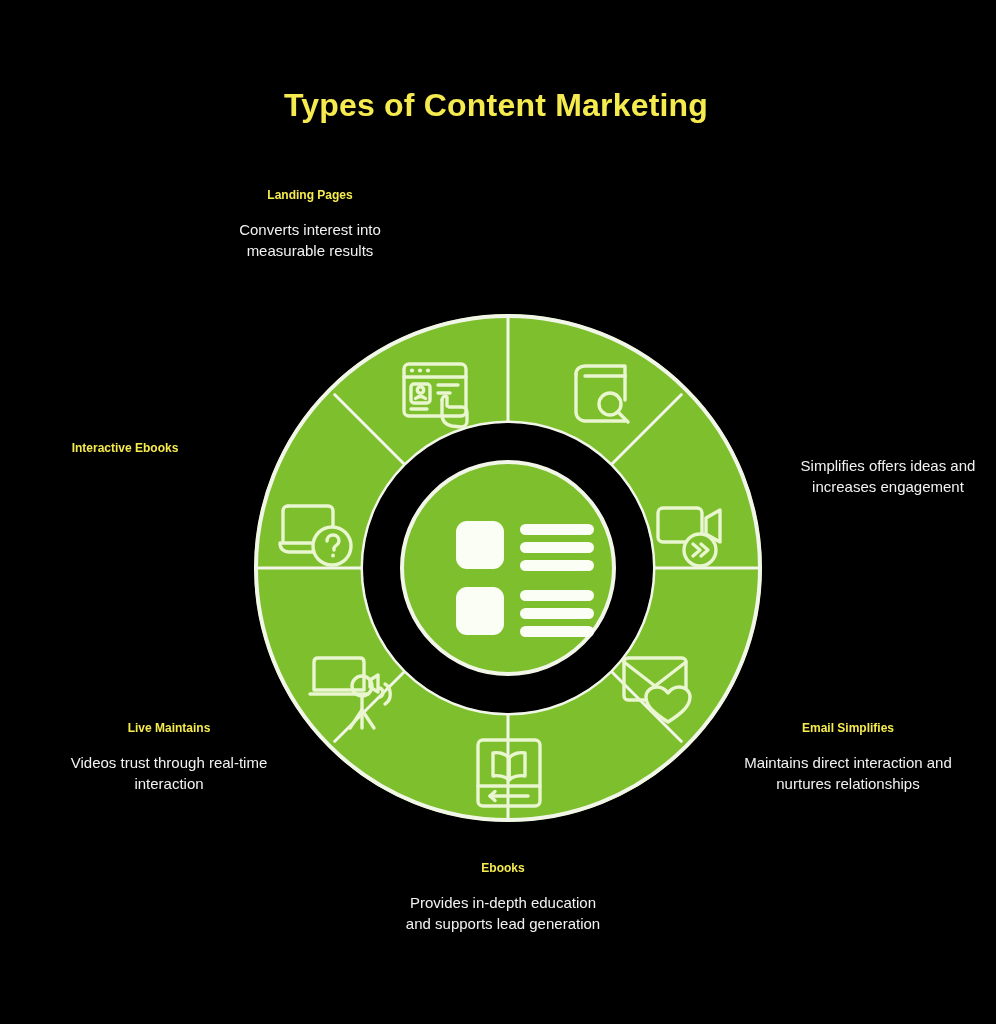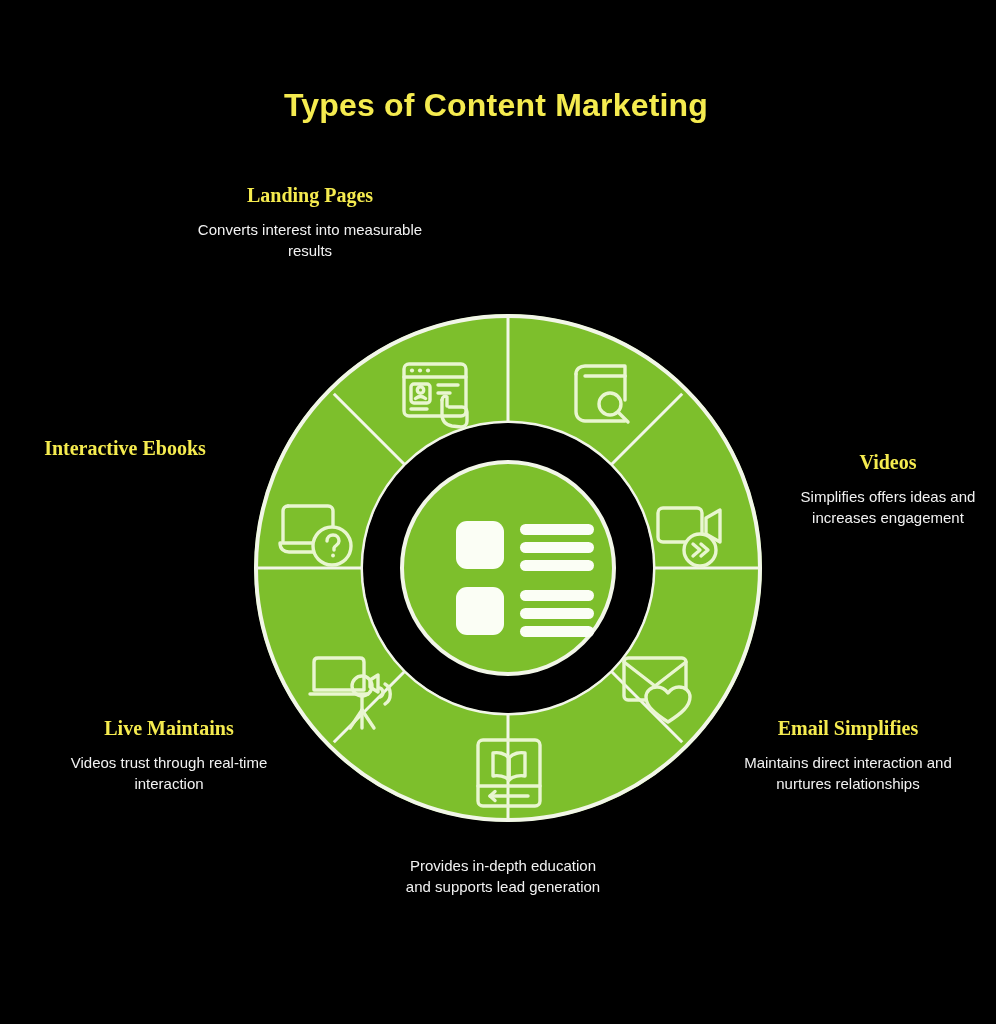--- a/index.html
+++ b/index.html
@@ -31,31 +31,31 @@
     letter-spacing: 0.2px;
     font-family: "Liberation Sans", sans-serif;
     margin-top: 31px;
   }
   .label-block {
     position: absolute;
     text-align: center;
   }
   .label-title {
     color: #F5EB4F;
-    font-size: 20px;
+    font-size: 12px;
     font-weight: bold;
     line-height: 27px;
     margin: 0 0 10px 0;
-    font-family: Liberation Serif, serif;
+    font-family: Liberation Sans, sans-serif;
   }
   .label-desc {
     color: #F2F2F2;
     font-size: 15px;
     line-height: 21px;
-    margin: 0;
+    margin: 6px;
     font-family: "Liberation Sans", sans-serif;
   }
   
   .lb-landing   { left: 196px;  top: 182px; width: 228px; }
   .lb-blog      { left: 598px;  top: 182px; width: 210px; }
   .lb-inter     { left: 20px;   top: 435px; width: 210px; }
   .lb-videos    { left: 790px;  top: 449px; width: 196px; }
   .lb-live      { left: 55px;   top: 715px; width: 228px; }
   .lb-email     { left: 738px;  top: 715px; width: 220px; }
   .lb-ebooks    { left: 396px;  top: 855px; width: 214px; }
@@ -80,35 +80,35 @@
     <p class="label-title">Landing Pages</p>
     <p class="label-desc">Converts interest into measurable results</p>
   </div>
 
 
   <div class="label-block lb-inter">
     <p class="label-title">Interactive Ebooks</p>
   </div>
 
   <div class="label-block lb-videos">
-    <p class="label-title">Videos</p>
     <p class="label-desc">Simplifies offers ideas and increases engagement</p>
   </div>
 
   <div class="label-block lb-live">
     <p class="label-title">Live Maintains</p>
     <p class="label-desc">Videos trust through real-time interaction</p>
   </div>
 
   <div class="label-block lb-email">
     <p class="label-title">Email Simplifies</p>
     <p class="label-desc">Maintains direct interaction and nurtures relationships</p>
   </div>
 
   <div class="label-block lb-ebooks">
+    <p class="label-title">Ebooks</p>
     <p class="label-desc">Provides in-depth education and supports lead generation</p>
   </div>
 
   <div id="wheel">
     <svg class="wheel-svg" width="520" height="520" viewBox="0 0 520 520" xmlns="http://www.w3.org/2000/svg">
       <defs>
 
         <mask id="outerRingMask">
           <rect x="0" y="0" width="520" height="520" fill="black"></rect>
           <circle cx="260" cy="260" r="254" fill="white"></circle>

